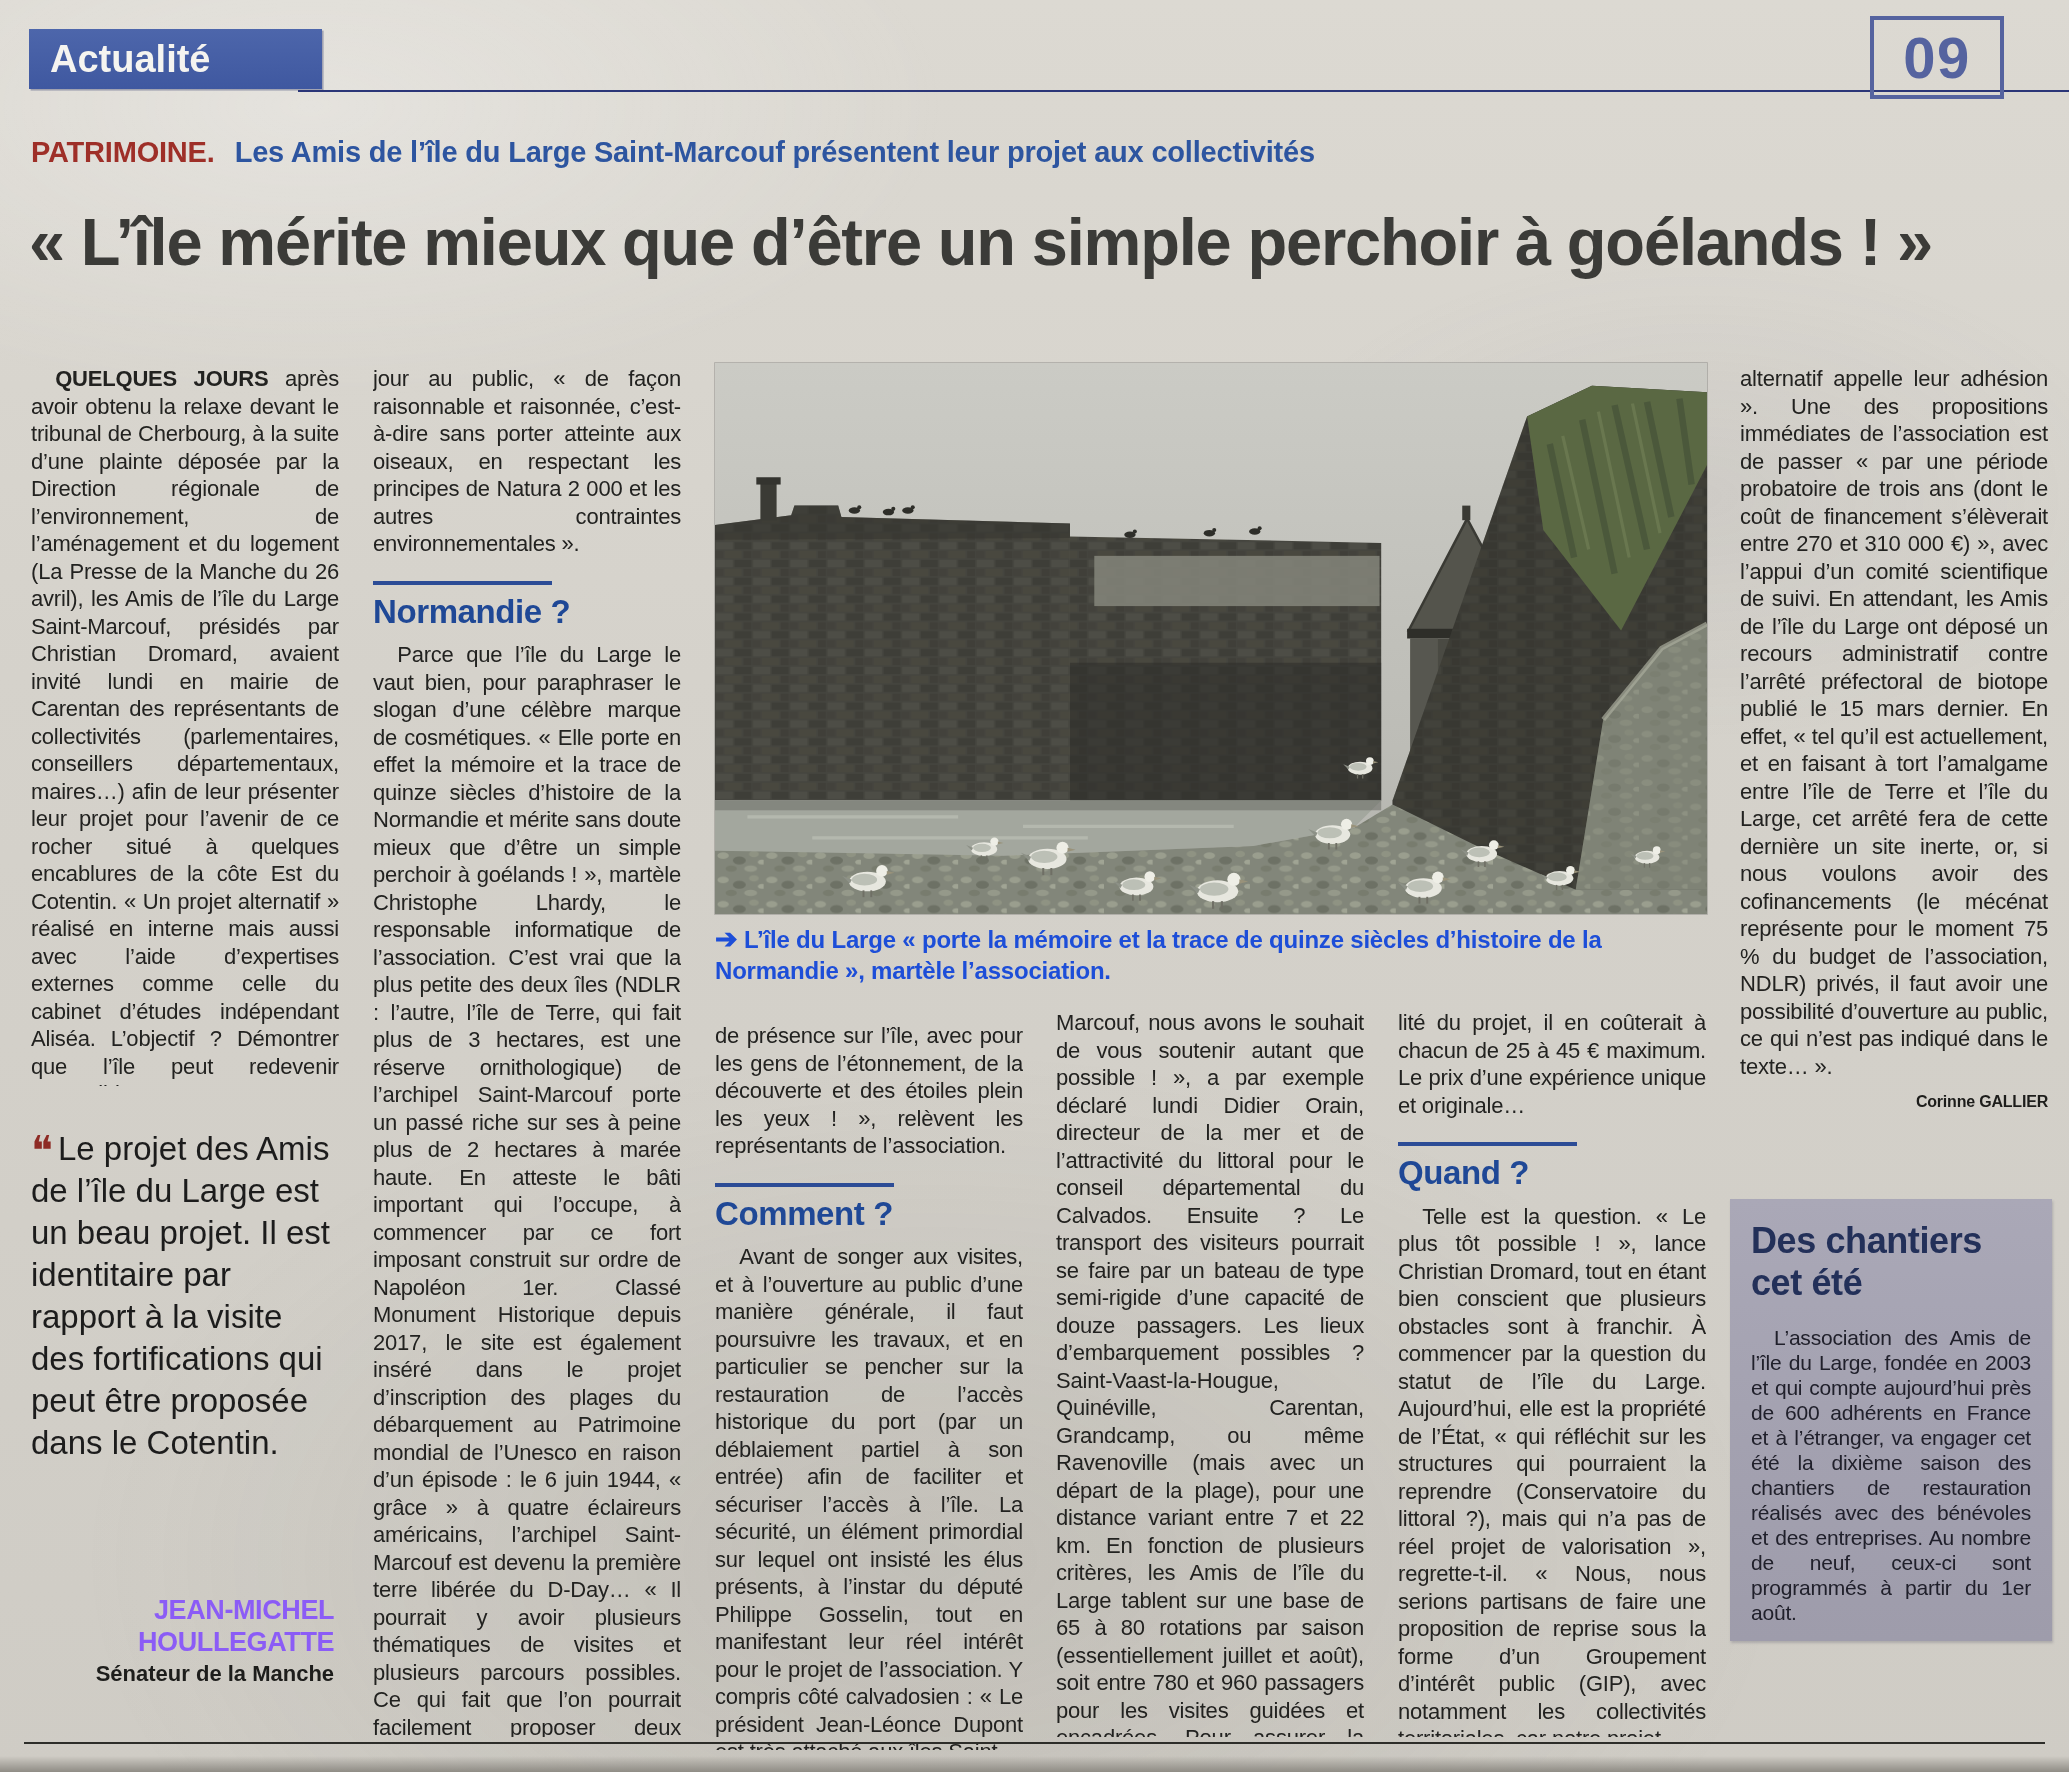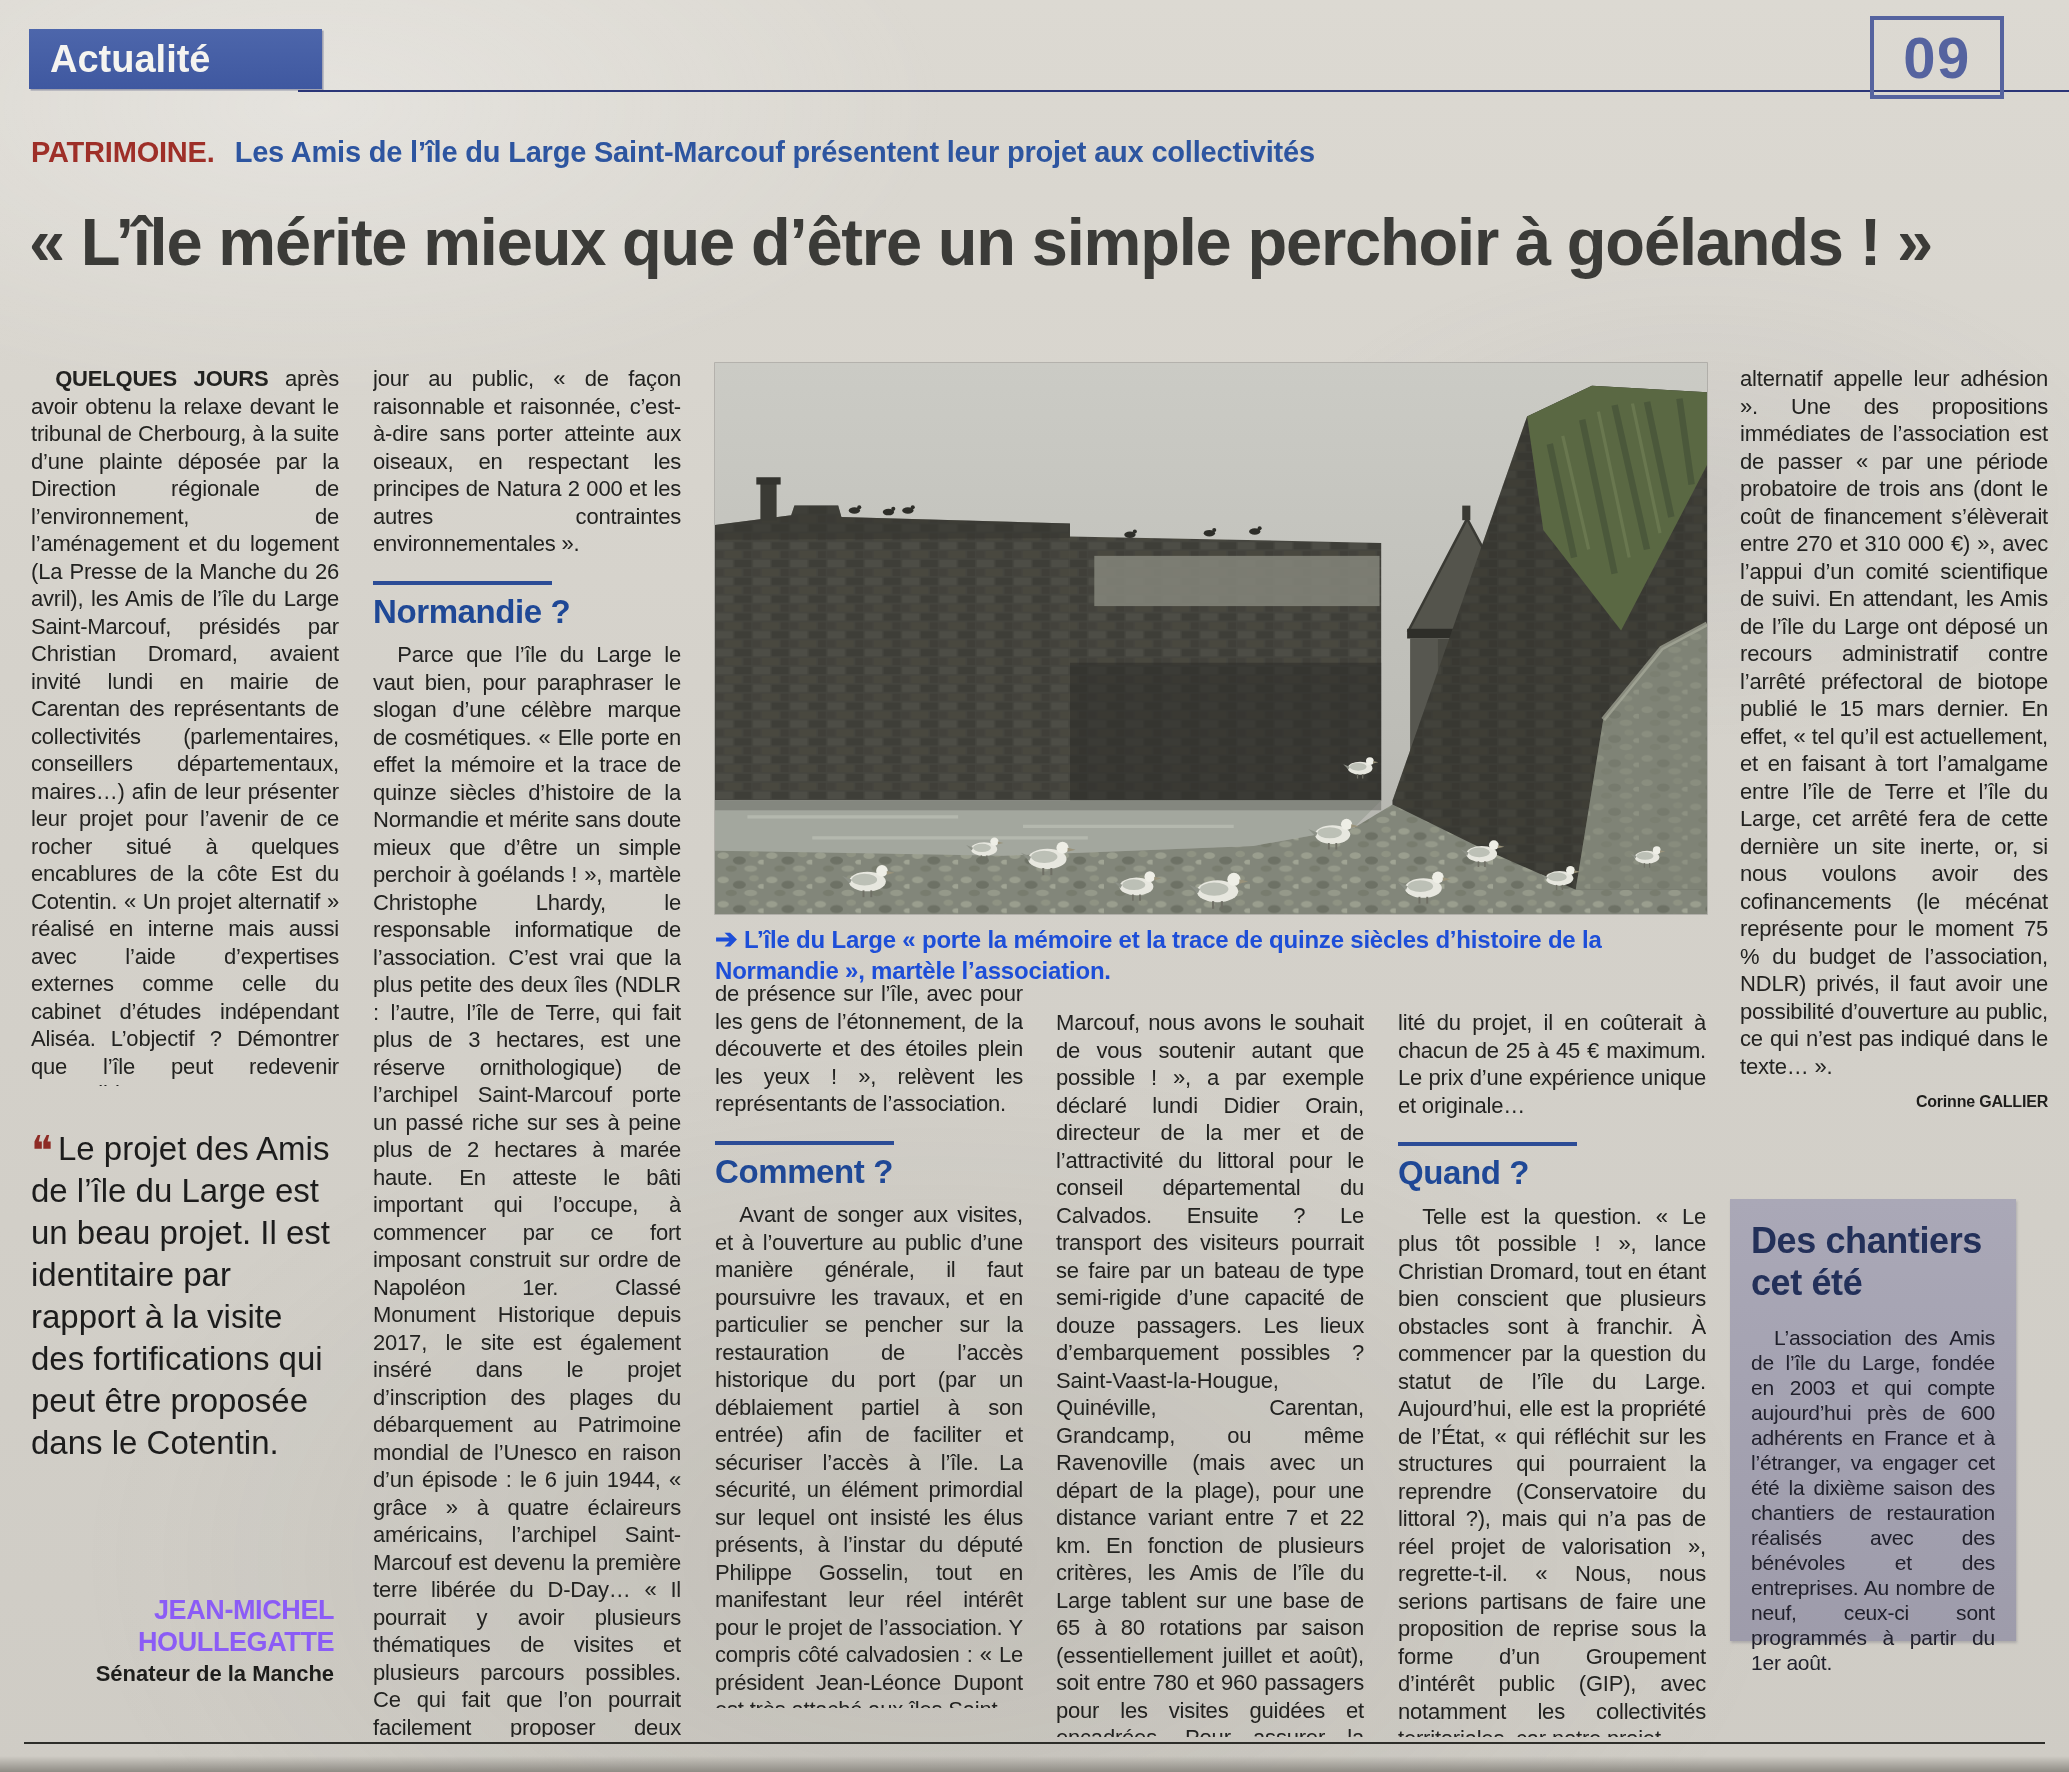--- a/index.html
+++ b/index.html
@@ -57,21 +57,21 @@
   .byline .title{color:#1d1d1b;font-weight:bold;font-size:22px;margin-top:3.2px;}
   
   .photo{left:715px;top:363px;width:992px;height:551px;background:#b9b9b3;box-shadow:0 0 0 0.8px rgba(90,90,85,.35);}
   .photo svg{display:block;width:100%;height:100%;}
   .caption{left:715px;top:924px;width:992px;font-size:24px;line-height:31px;font-weight:600;color:#1d4ed8;letter-spacing:-0.2px;}
   .caption .arrow{font-weight:bold;font-size:27px;margin-right:6.5px;}
   
   .signature{text-align:right;font-weight:bold;font-size:16px;margin-top:8px;color:#1d1d1b;}
   
   .sidebar-box{
-    left:1730px;top:1199px;width:286px;height:442px;box-sizing:border-box;
+    left:1730px;top:1199px;width:322px;height:442px;box-sizing:border-box;
     background:linear-gradient(180deg,#aaa8b7 0%, #a3a1b0 55%, #9e9cab 100%);
     padding:21px 21px 16px 21px;
     box-shadow:0.8px 1.6px 2.4px rgba(70,70,90,.25);
   }
   .sidebar-title{font-size:36px;line-height:42px;font-weight:bold;color:#233059;letter-spacing:-0.4px;margin-bottom:21px;}
   .sidebar-body{font-size:21px;line-height:25px;text-align:justify;color:#20202b;text-indent:1.1em;letter-spacing:-0.2px;hyphens:auto;}
   
   .bottom-rule{left:24px;top:1742px;width:2021px;height:2.4px;background:#2d2d29;}
   .paper-edge{left:0;top:1756px;width:2070px;height:16px;background:linear-gradient(180deg,rgba(120,117,110,0),#8f8c85);}
 </style>
@@ -205,21 +205,21 @@
   <use href="#bird-s" transform="translate(512,212)"></use>
   <use href="#bird-s" transform="translate(610,210)"></use>
   <use href="#bird-s" transform="translate(666,208)"></use>
 </svg>
 </div>
 
 <div class="abs caption">
   <span class="arrow">➔</span><span>L’île du Large « porte la mémoire et la trace de quinze siècles d’histoire de la Normandie », martèle l’association.</span>
 </div>
 
-<div class="abs col bodytext" style="left:715px;top:980px;height:728px;">
+<div class="abs col bodytext" style="left:715px;top:1022px;height:728px;">
   <p style="margin:0;">de présence sur l’île, avec pour les gens de l’étonnement, de la découverte et des étoiles plein les yeux ! », relèvent les représentants de l’association.</p>
   <div class="subhead">
     <div class="subhead-rule"></div>
     <div class="subhead-label">Comment ?</div>
   </div>
   <p class="indent" style="margin:0;">Avant de songer aux visites, et à l’ouverture au public d’une manière générale, il faut poursuivre les travaux, et en particulier se pencher sur la restauration de l’accès historique du port (par un déblaiement partiel à son entrée) afin de faciliter et sécuriser l’accès à l’île. La sécurité, un élément primordial sur lequel ont insisté les élus présents, à l’instar du député Philippe Gosselin, tout en manifestant leur réel intérêt pour le projet de l’association. Y compris côté calvadosien : « Le président Jean-Léonce Dupont est très attaché aux îles Saint-</p>
 </div>
 
 <div class="abs col bodytext" style="left:1056px;top:1009px;height:728px;">
   <p style="margin:0;">Marcouf, nous avons le souhait de vous soutenir autant que possible ! », a par exemple déclaré lundi Didier Orain, directeur de la mer et de l’attractivité du littoral pour le conseil départemental du Calvados. Ensuite ? Le transport des visiteurs pourrait se faire par un bateau de type semi-rigide d’une capacité de douze passagers. Les lieux d’embarquement possibles ? Saint-Vaast-la-Hougue, Quinéville, Carentan, Grandcamp, ou même Ravenoville (mais avec un départ de la plage), pour une distance variant entre 7 et 22 km. En fonction de plusieurs critères, les Amis de l’île du Large tablent sur une base de 65 à 80 rotations par saison (essentiellement juillet et août), soit entre 780 et 960 passagers pour les visites guidées et encadrées. Pour assurer la viabi-</p>

